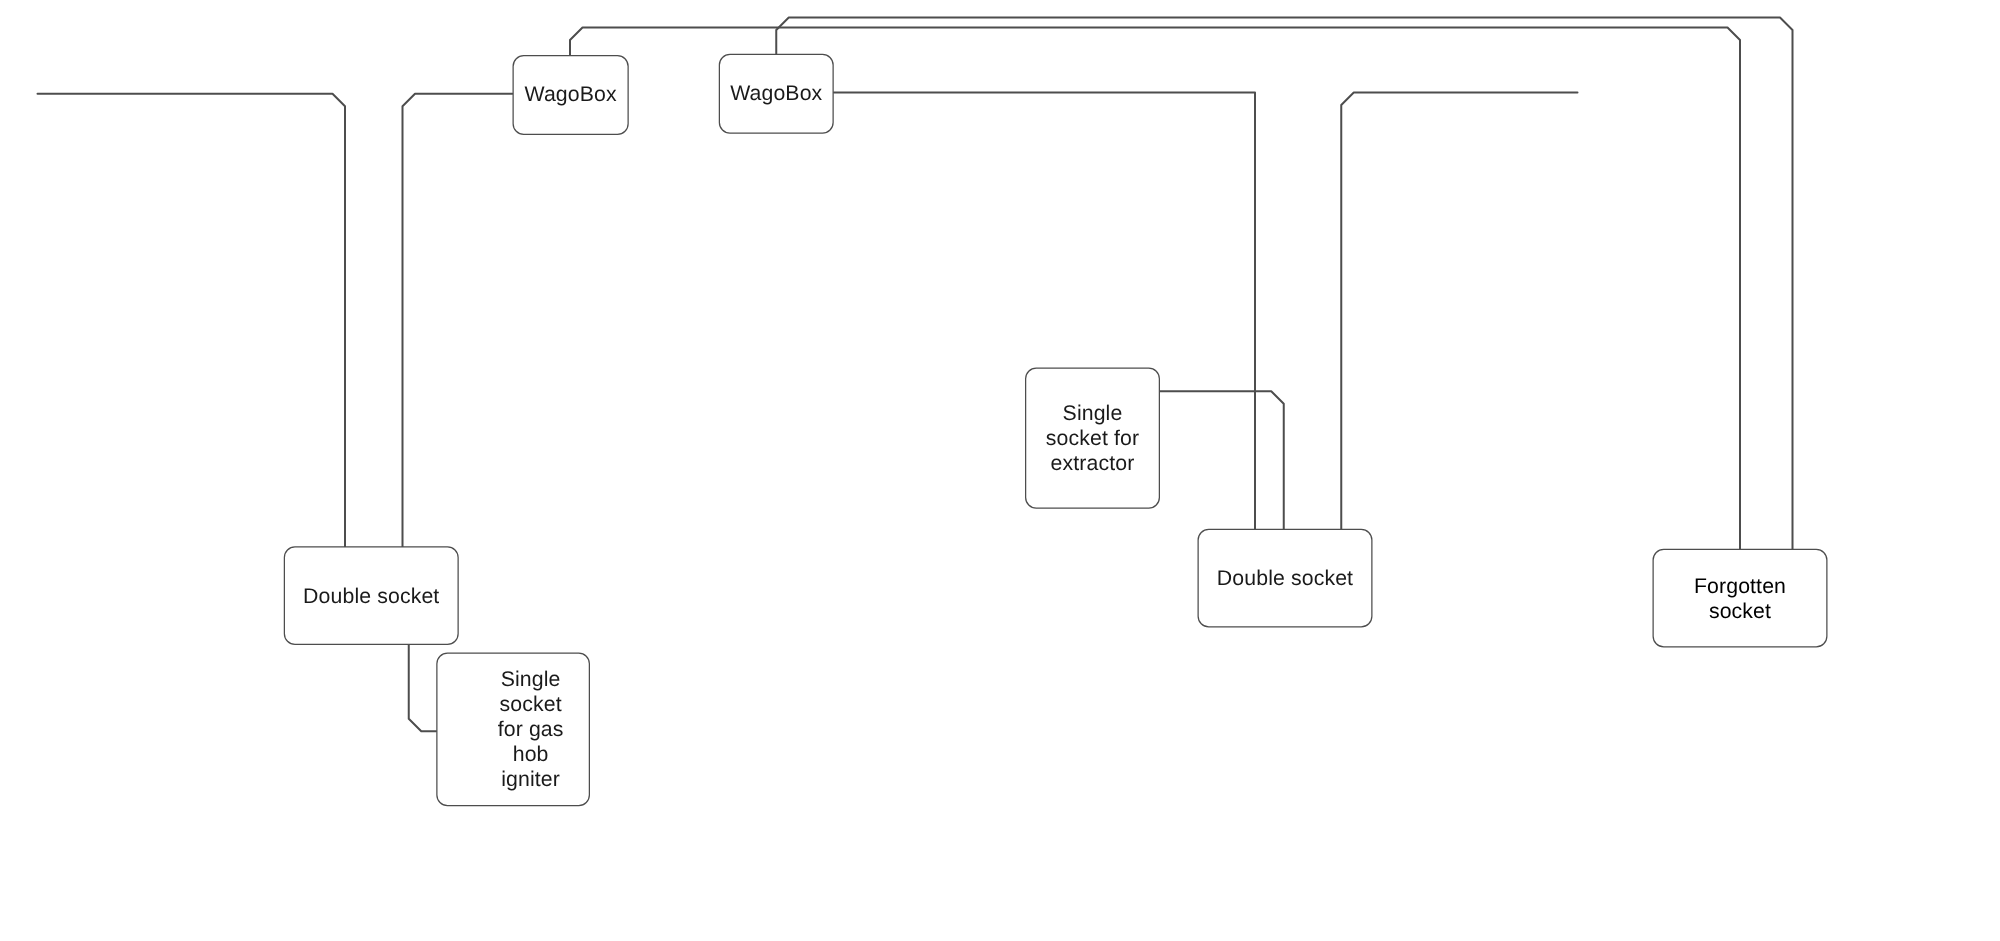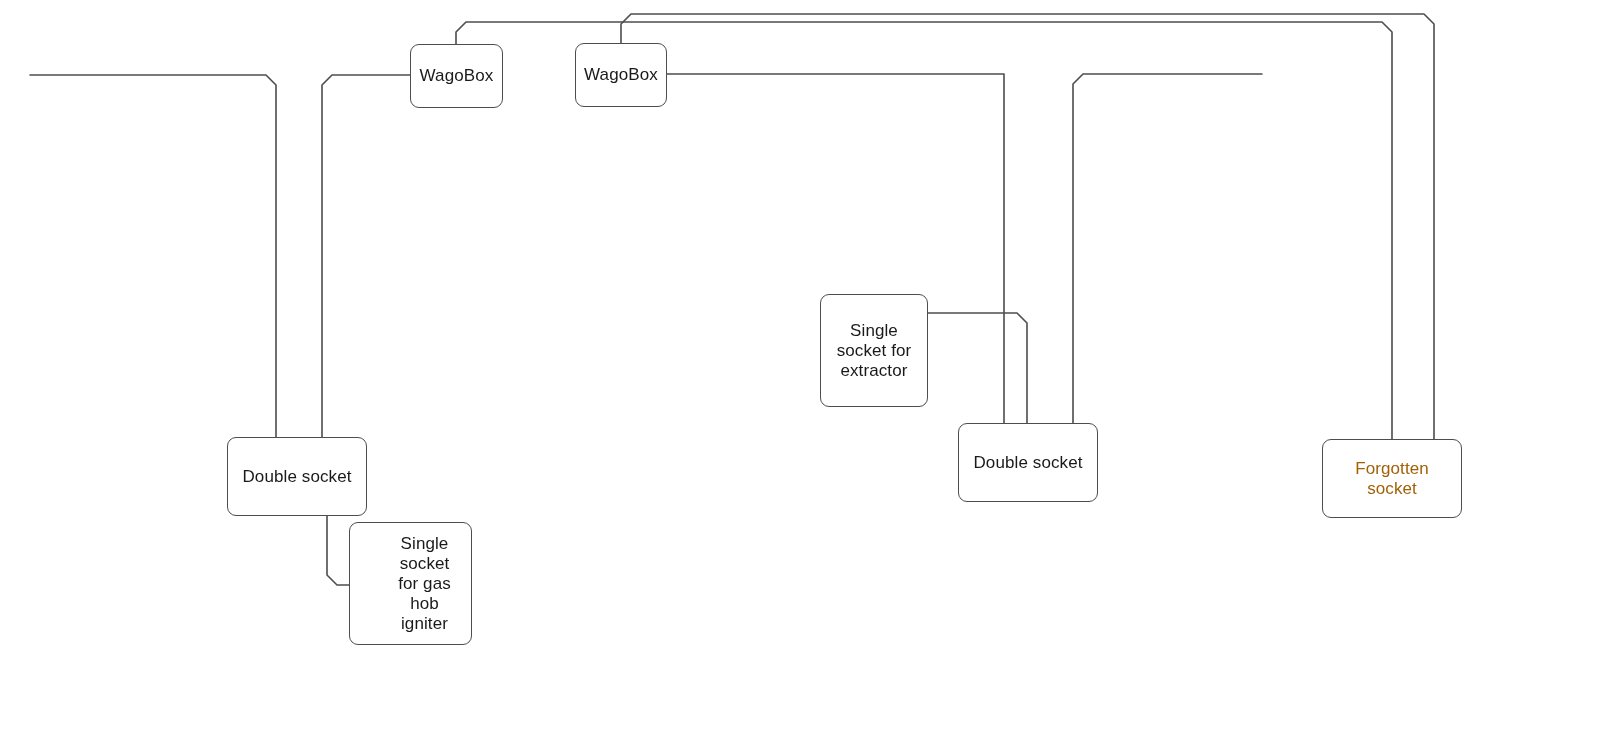--- a/index.html
+++ b/index.html
@@ -82,19 +82,19 @@
 igniter</span>
       </div>
       <div class="node" style="left: 820px; top: 255px; width: 108px; height: 113px; background: rgb(255, 255, 255); border-color: rgb(77, 77, 77); color: rgb(26, 26, 26); margin-top: 39px;">
         <span class="node-label">Single
 socket for
 extractor</span>
       </div>
       <div class="node" style="left: 958px; top: 423px; width: 140px; height: 79px; background: rgb(255, 255, 255); border-color: rgb(77, 77, 77); color: rgb(26, 26, 26);">
         <span class="node-label">Double socket</span>
       </div>
-      <div class="node" style="left: 1322px; top: 439px; width: 140px; height: 79px; background: rgb(255, 255, 255); border-color: rgb(77, 77, 77); color: #a16207;">
+      <div class="node" style="left: 1322px; top: 439px; width: 140px; height: 79px; background: rgb(255, 255, 255); border-color: rgb(77, 77, 77); color: #000000;">
         <span class="node-label">Forgotten
 socket</span>
       </div>
     </div>
 
 </div>
 
 </body></html>

